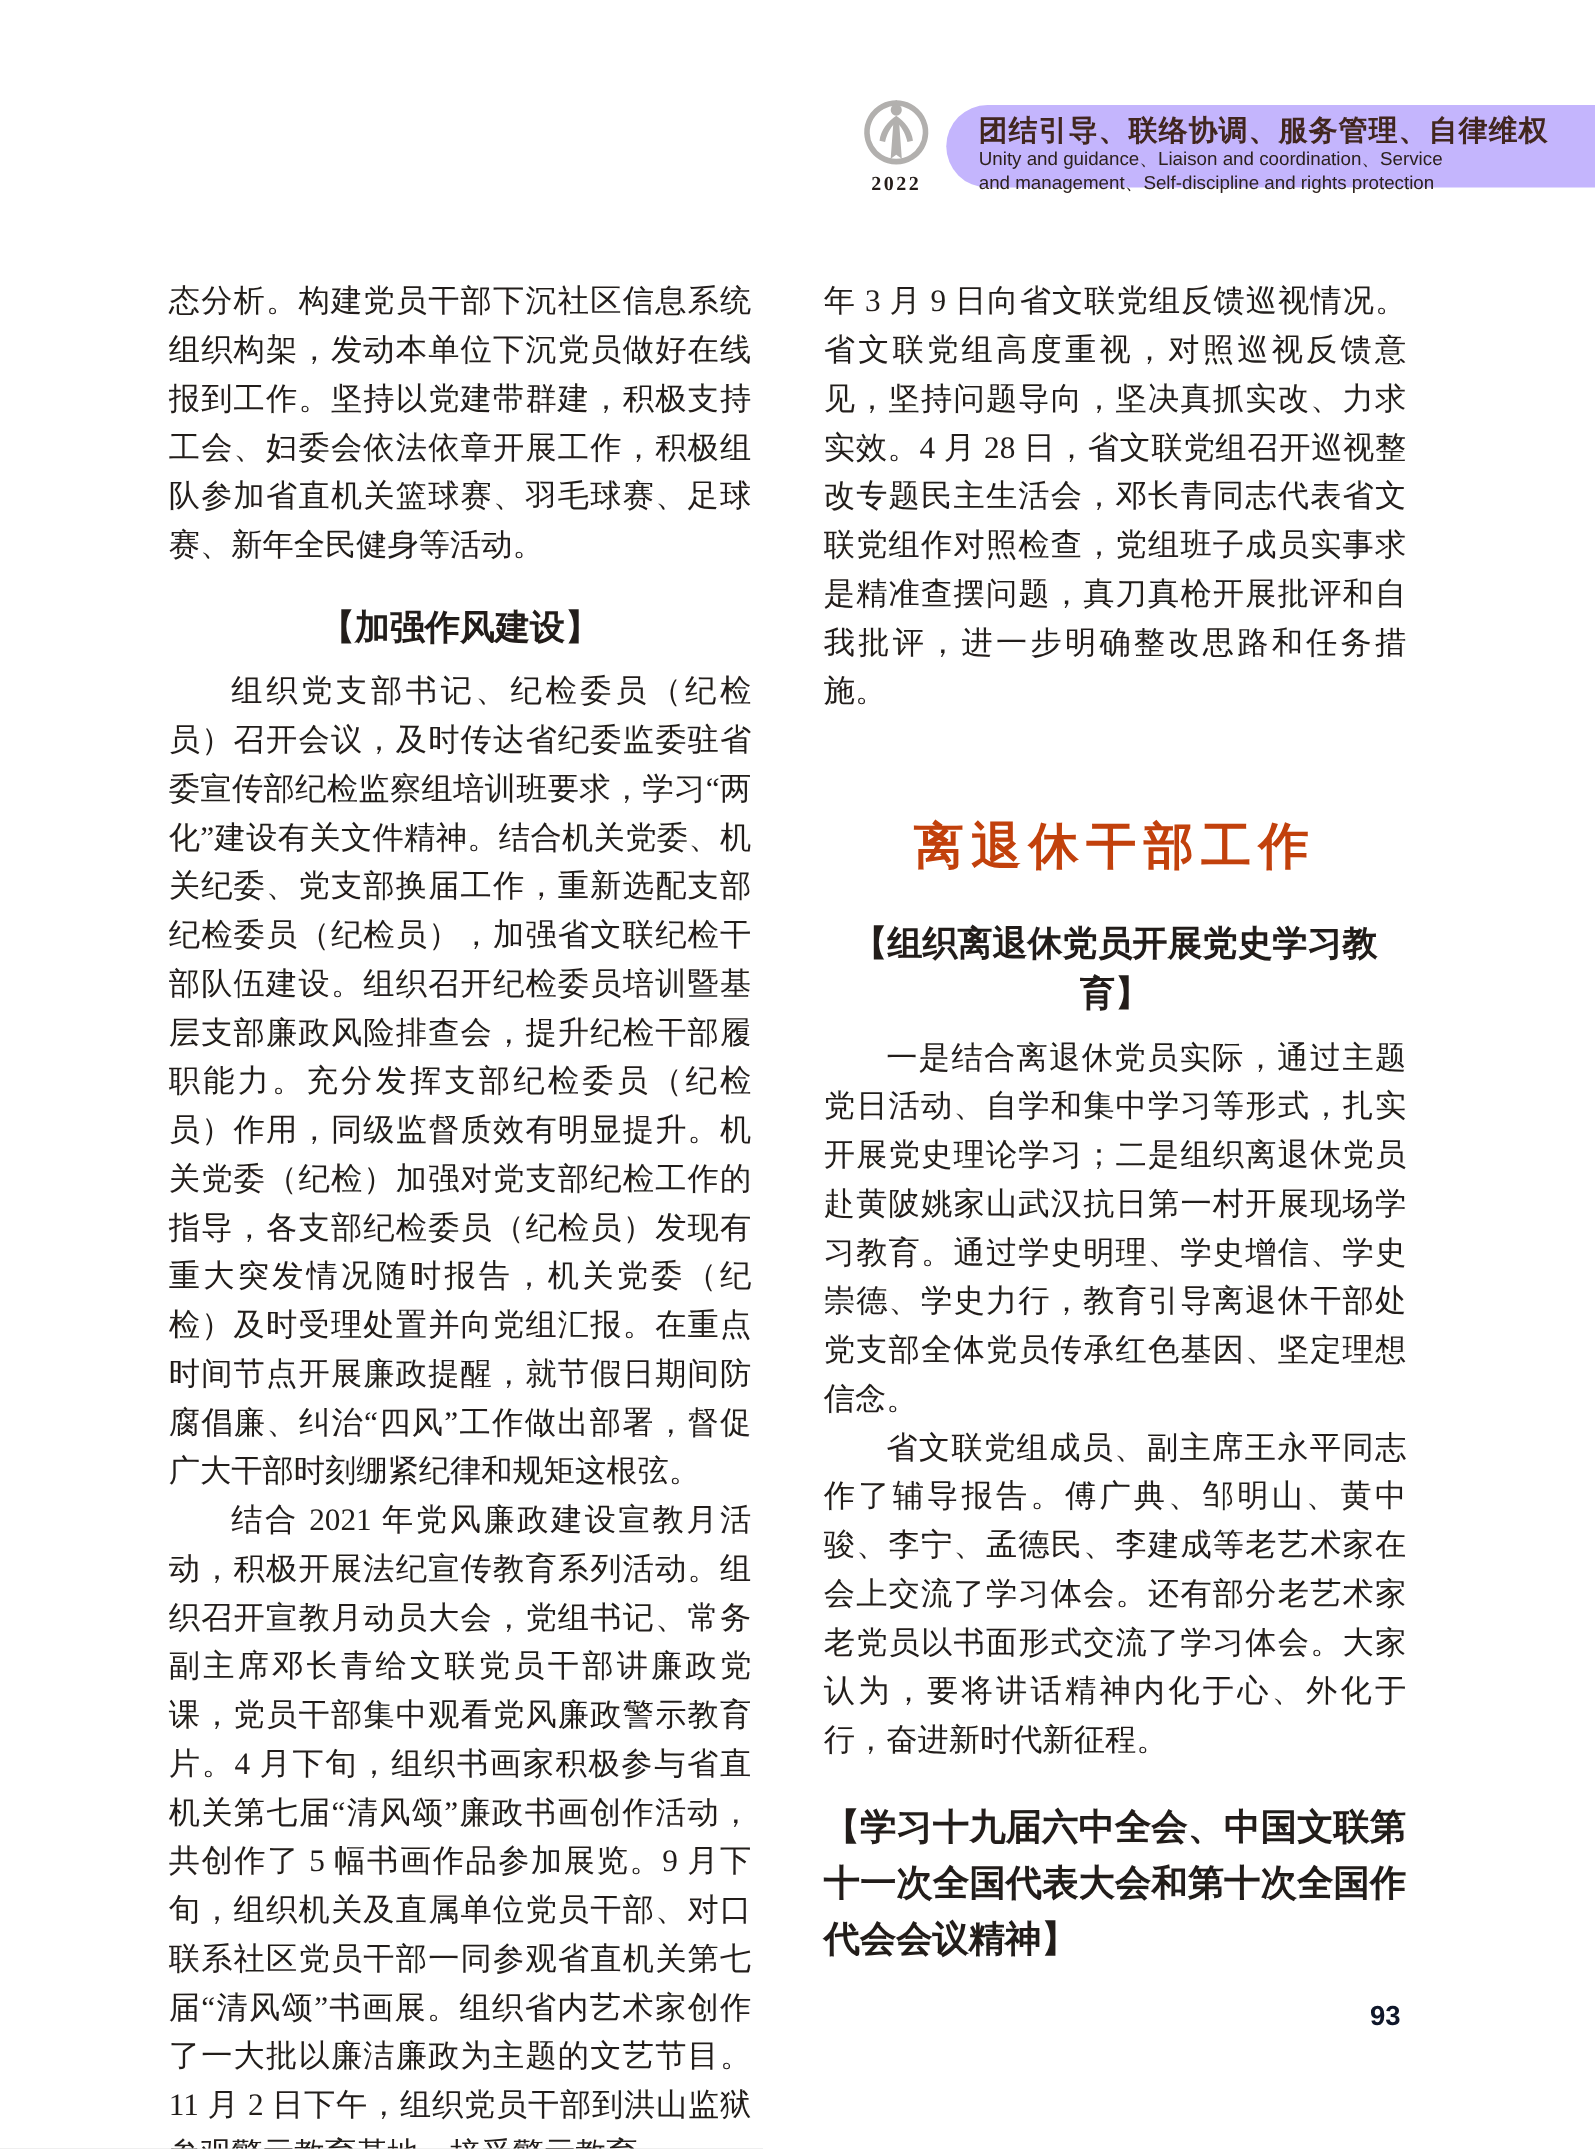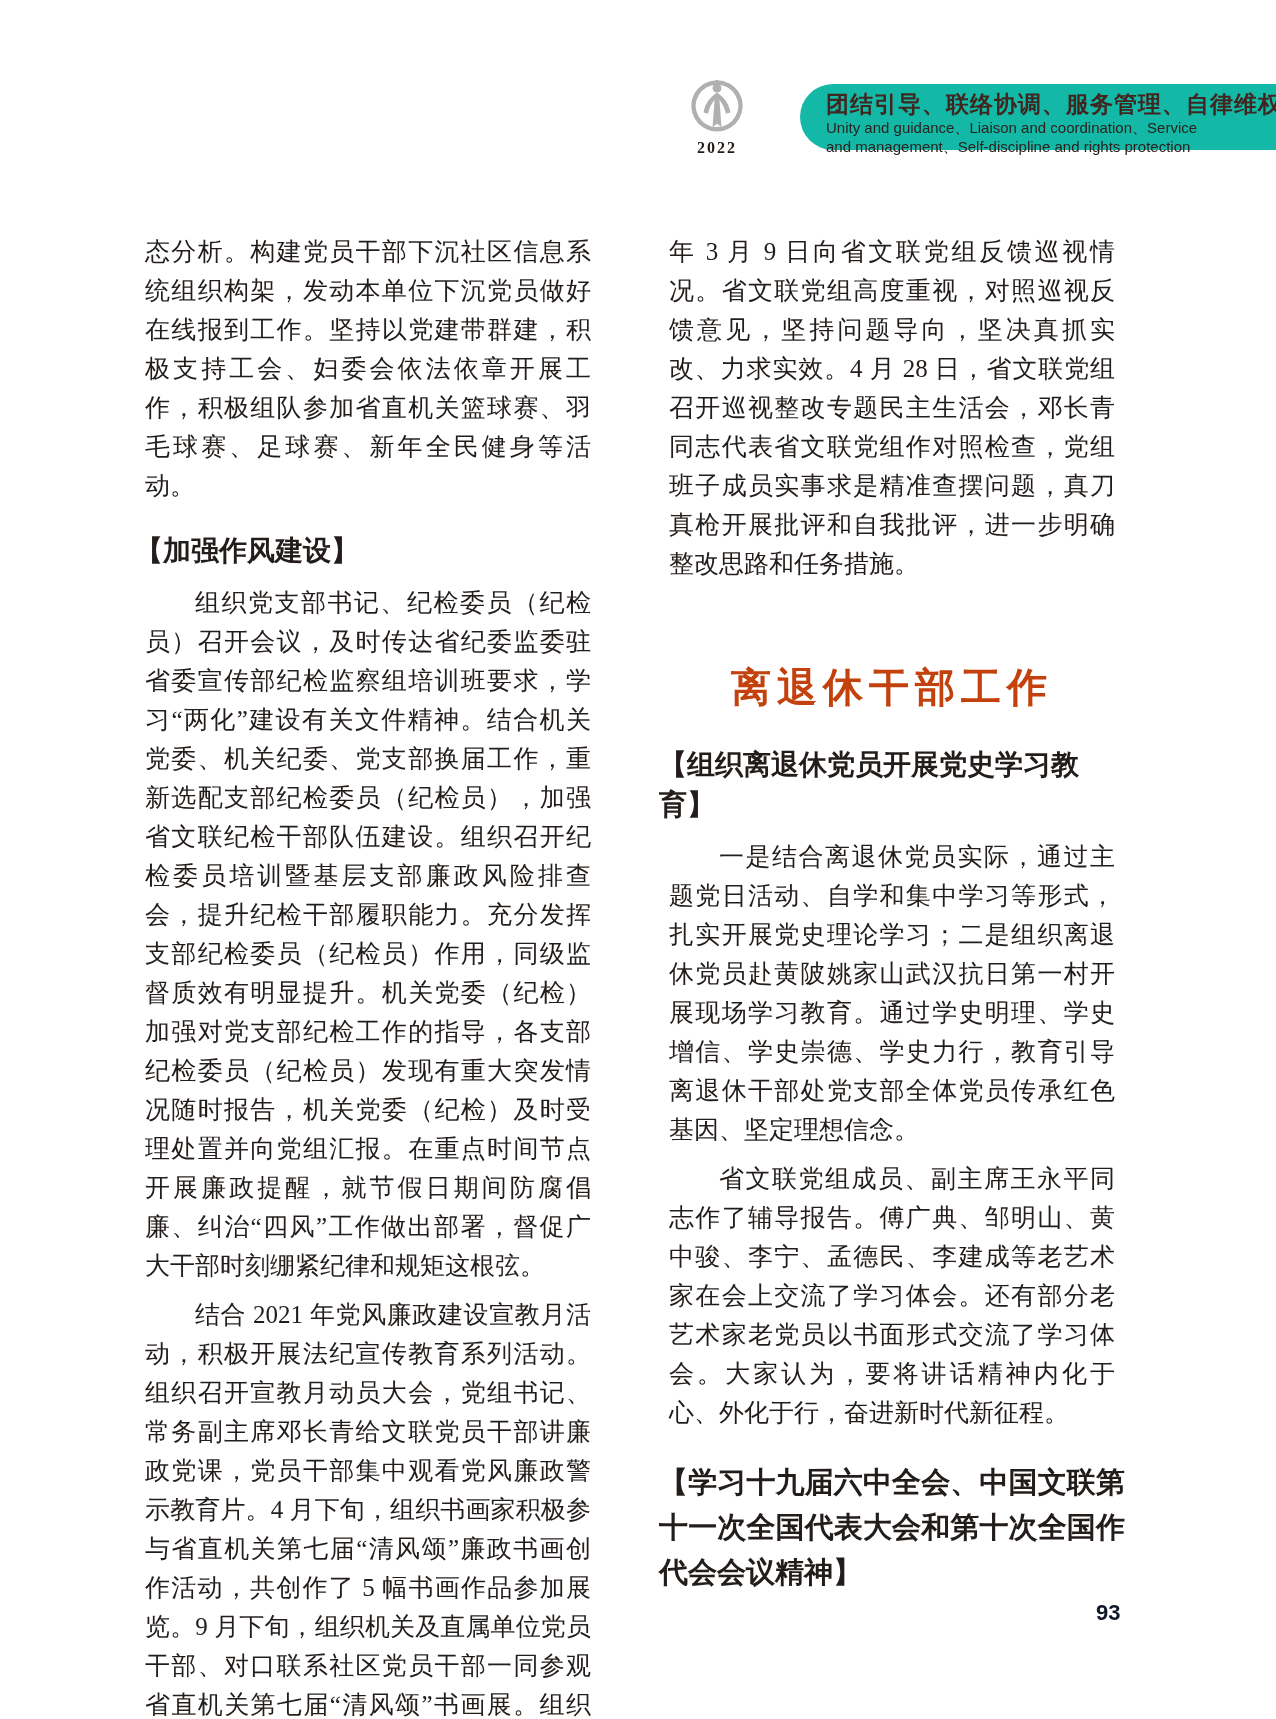--- a/index.html
+++ b/index.html
@@ -18,22 +18,22 @@
     position:absolute; left:686px; top:78px; width:62px;
     text-align:center;
   }
   .logo-wrap svg { display:block; margin:0 auto; }
   .logo-year {
     font-family:"Liberation Serif","DejaVu Serif",serif;
     font-weight:bold; font-size:16px; line-height:22px;
     letter-spacing:2px; color:#241c18; margin-top:1px;
   }
   .banner {
-    position:absolute; left:800px; top:84px; right:0; height:66px;
-    background:#14b8a6;
+    position:absolute; left:757px; top:84px; right:0; height:66px;
+    background:#c4b5fd;
     border-radius:33px 0 0 33px;
     box-sizing:border-box;
     padding:7px 10px 0 26px;
   }
   .banner-zh {
     font-family:"Liberation Sans","DejaVu Sans",sans-serif;
     font-weight:bold; font-size:23px; line-height:26px;
     letter-spacing:1px; color:#41261f;
     white-space:nowrap;
   }
@@ -45,27 +45,27 @@
 
   
   .col {
     position:absolute; top:222px; width:466px;
     font-size:25px; line-height:39px;
     text-align:justify;
   }
   .col-left  { left:135px; }
   .col-right { left:659px; }
 
-  .col p { margin:10px; text-indent:2em; }
+  .col p { margin:0; text-indent:2em; }
   .col p.flush { text-indent:0; }
 
   .section-heading {
     font-family:"Liberation Sans","DejaVu Sans",sans-serif;
     font-weight:bold; font-size:28px; line-height:40px;
-    margin:26px 0 12px; text-indent:0; text-align:left;
+    margin:26px 0 12px; text-indent:0; text-align:center;
     color:#221d1a;
   }
   .section-heading.lg {
     font-size:29px; line-height:45px; margin:28px 0 14px;
     text-align:justify;
   }
   .chapter-title {
     font-family:"Liberation Sans","DejaVu Sans",sans-serif;
     font-weight:bold; font-size:40px; line-height:48px;
     letter-spacing:6px; text-align:center; text-indent:0;

